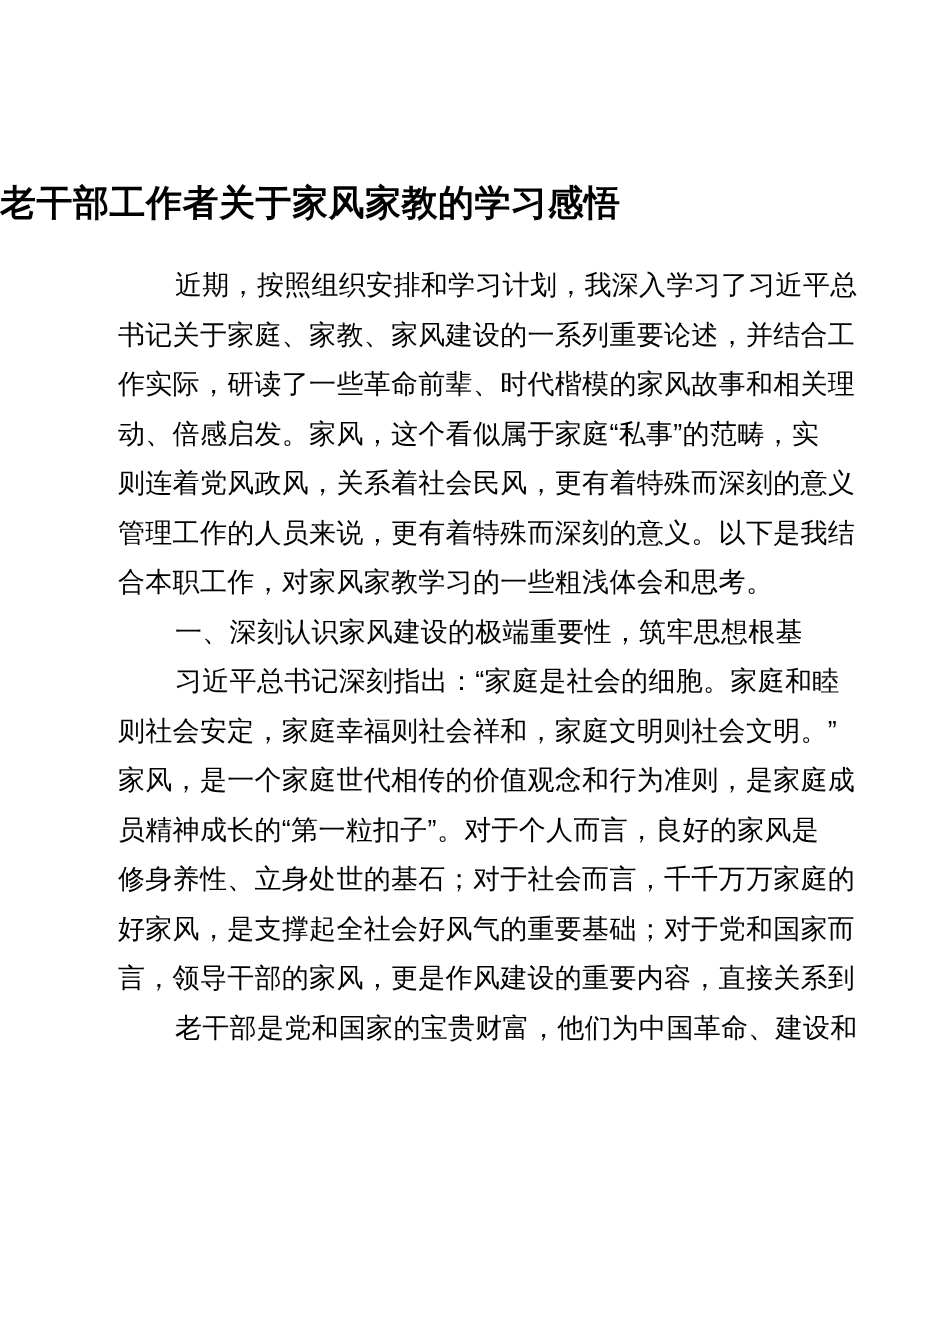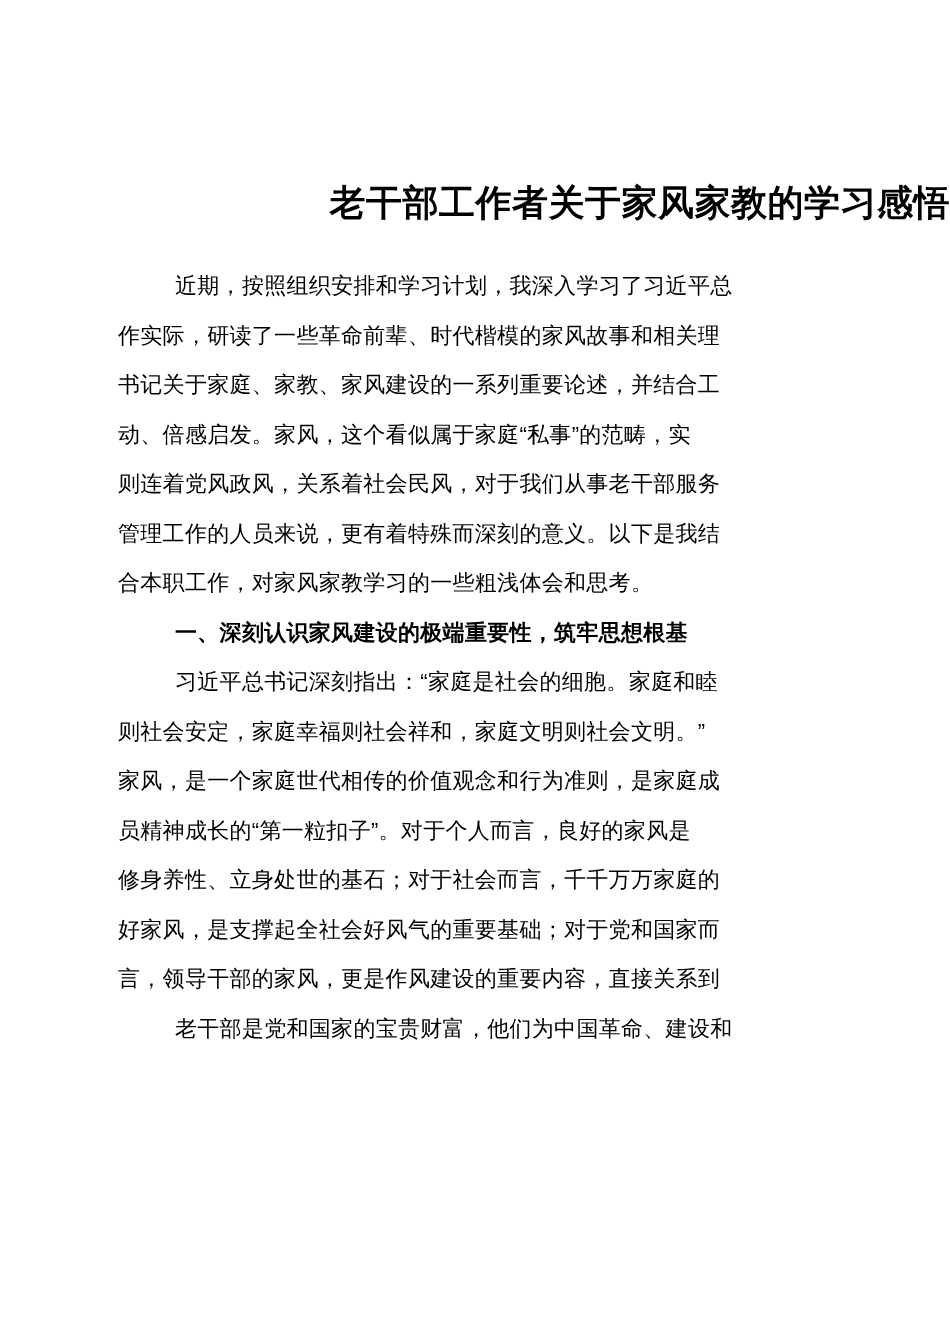--- a/index.html
+++ b/index.html
@@ -19,57 +19,57 @@
     position: absolute;
     inset: 0;
     background: #ffffff;
   }
   .doc-title {
     position: absolute;
     top: 181px;
     left: 0;
     width: 950px;
     margin: 0;
-    text-align: right;
+    text-align: left;
     font-size: 36px;
     font-weight: 600;
     line-height: 44px;
     letter-spacing: 0.5px;
   }
   .doc-body {
     position: absolute;
     top: 261px;
     left: 118px;
     width: 722px;
-    font-size: 22px;
+    font-size: 27px;
   }
   .line {
     height: 49.5px;
     line-height: 49.5px;
     white-space: nowrap;
     letter-spacing: 0.3px;
   }
   .line.indent {
     padding-left: 57px;
   }
   .line.heading {
-    font-weight: 700;
+    font-weight: 400;
   }
 </style>
 </head>
 <body>
 
 <div class="page">
   <h1 class="doc-title">老干部工作者关于家风家教的学习感悟</h1>
   <div class="doc-body">
       <div class="line indent">近期，按照组织安排和学习计划，我深入学习了习近平总</div>
+      <div class="line">书记关于家庭、家教、家风建设的一系列重要论述，并结合工</div>
       <div class="line">作实际，研读了一些革命前辈、时代楷模的家风故事和相关理</div>
-      <div class="line">书记关于家庭、家教、家风建设的一系列重要论述，并结合工</div>
       <div class="line">动、倍感启发。家风，这个看似属于家庭“私事”的范畴，实</div>
-      <div class="line">则连着党风政风，关系着社会民风，对于我们从事老干部服务</div>
+      <div class="line">则连着党风政风，关系着社会民风，更有着特殊而深刻的意义</div>
       <div class="line">管理工作的人员来说，更有着特殊而深刻的意义。以下是我结</div>
       <div class="line">合本职工作，对家风家教学习的一些粗浅体会和思考。</div>
       <div class="line indent heading">一、深刻认识家风建设的极端重要性，筑牢思想根基</div>
       <div class="line indent">习近平总书记深刻指出：“家庭是社会的细胞。家庭和睦</div>
       <div class="line">则社会安定，家庭幸福则社会祥和，家庭文明则社会文明。”</div>
       <div class="line">家风，是一个家庭世代相传的价值观念和行为准则，是家庭成</div>
       <div class="line">员精神成长的“第一粒扣子”。对于个人而言，良好的家风是</div>
       <div class="line">修身养性、立身处世的基石；对于社会而言，千千万万家庭的</div>
       <div class="line">好家风，是支撑起全社会好风气的重要基础；对于党和国家而</div>
       <div class="line">言，领导干部的家风，更是作风建设的重要内容，直接关系到</div>

